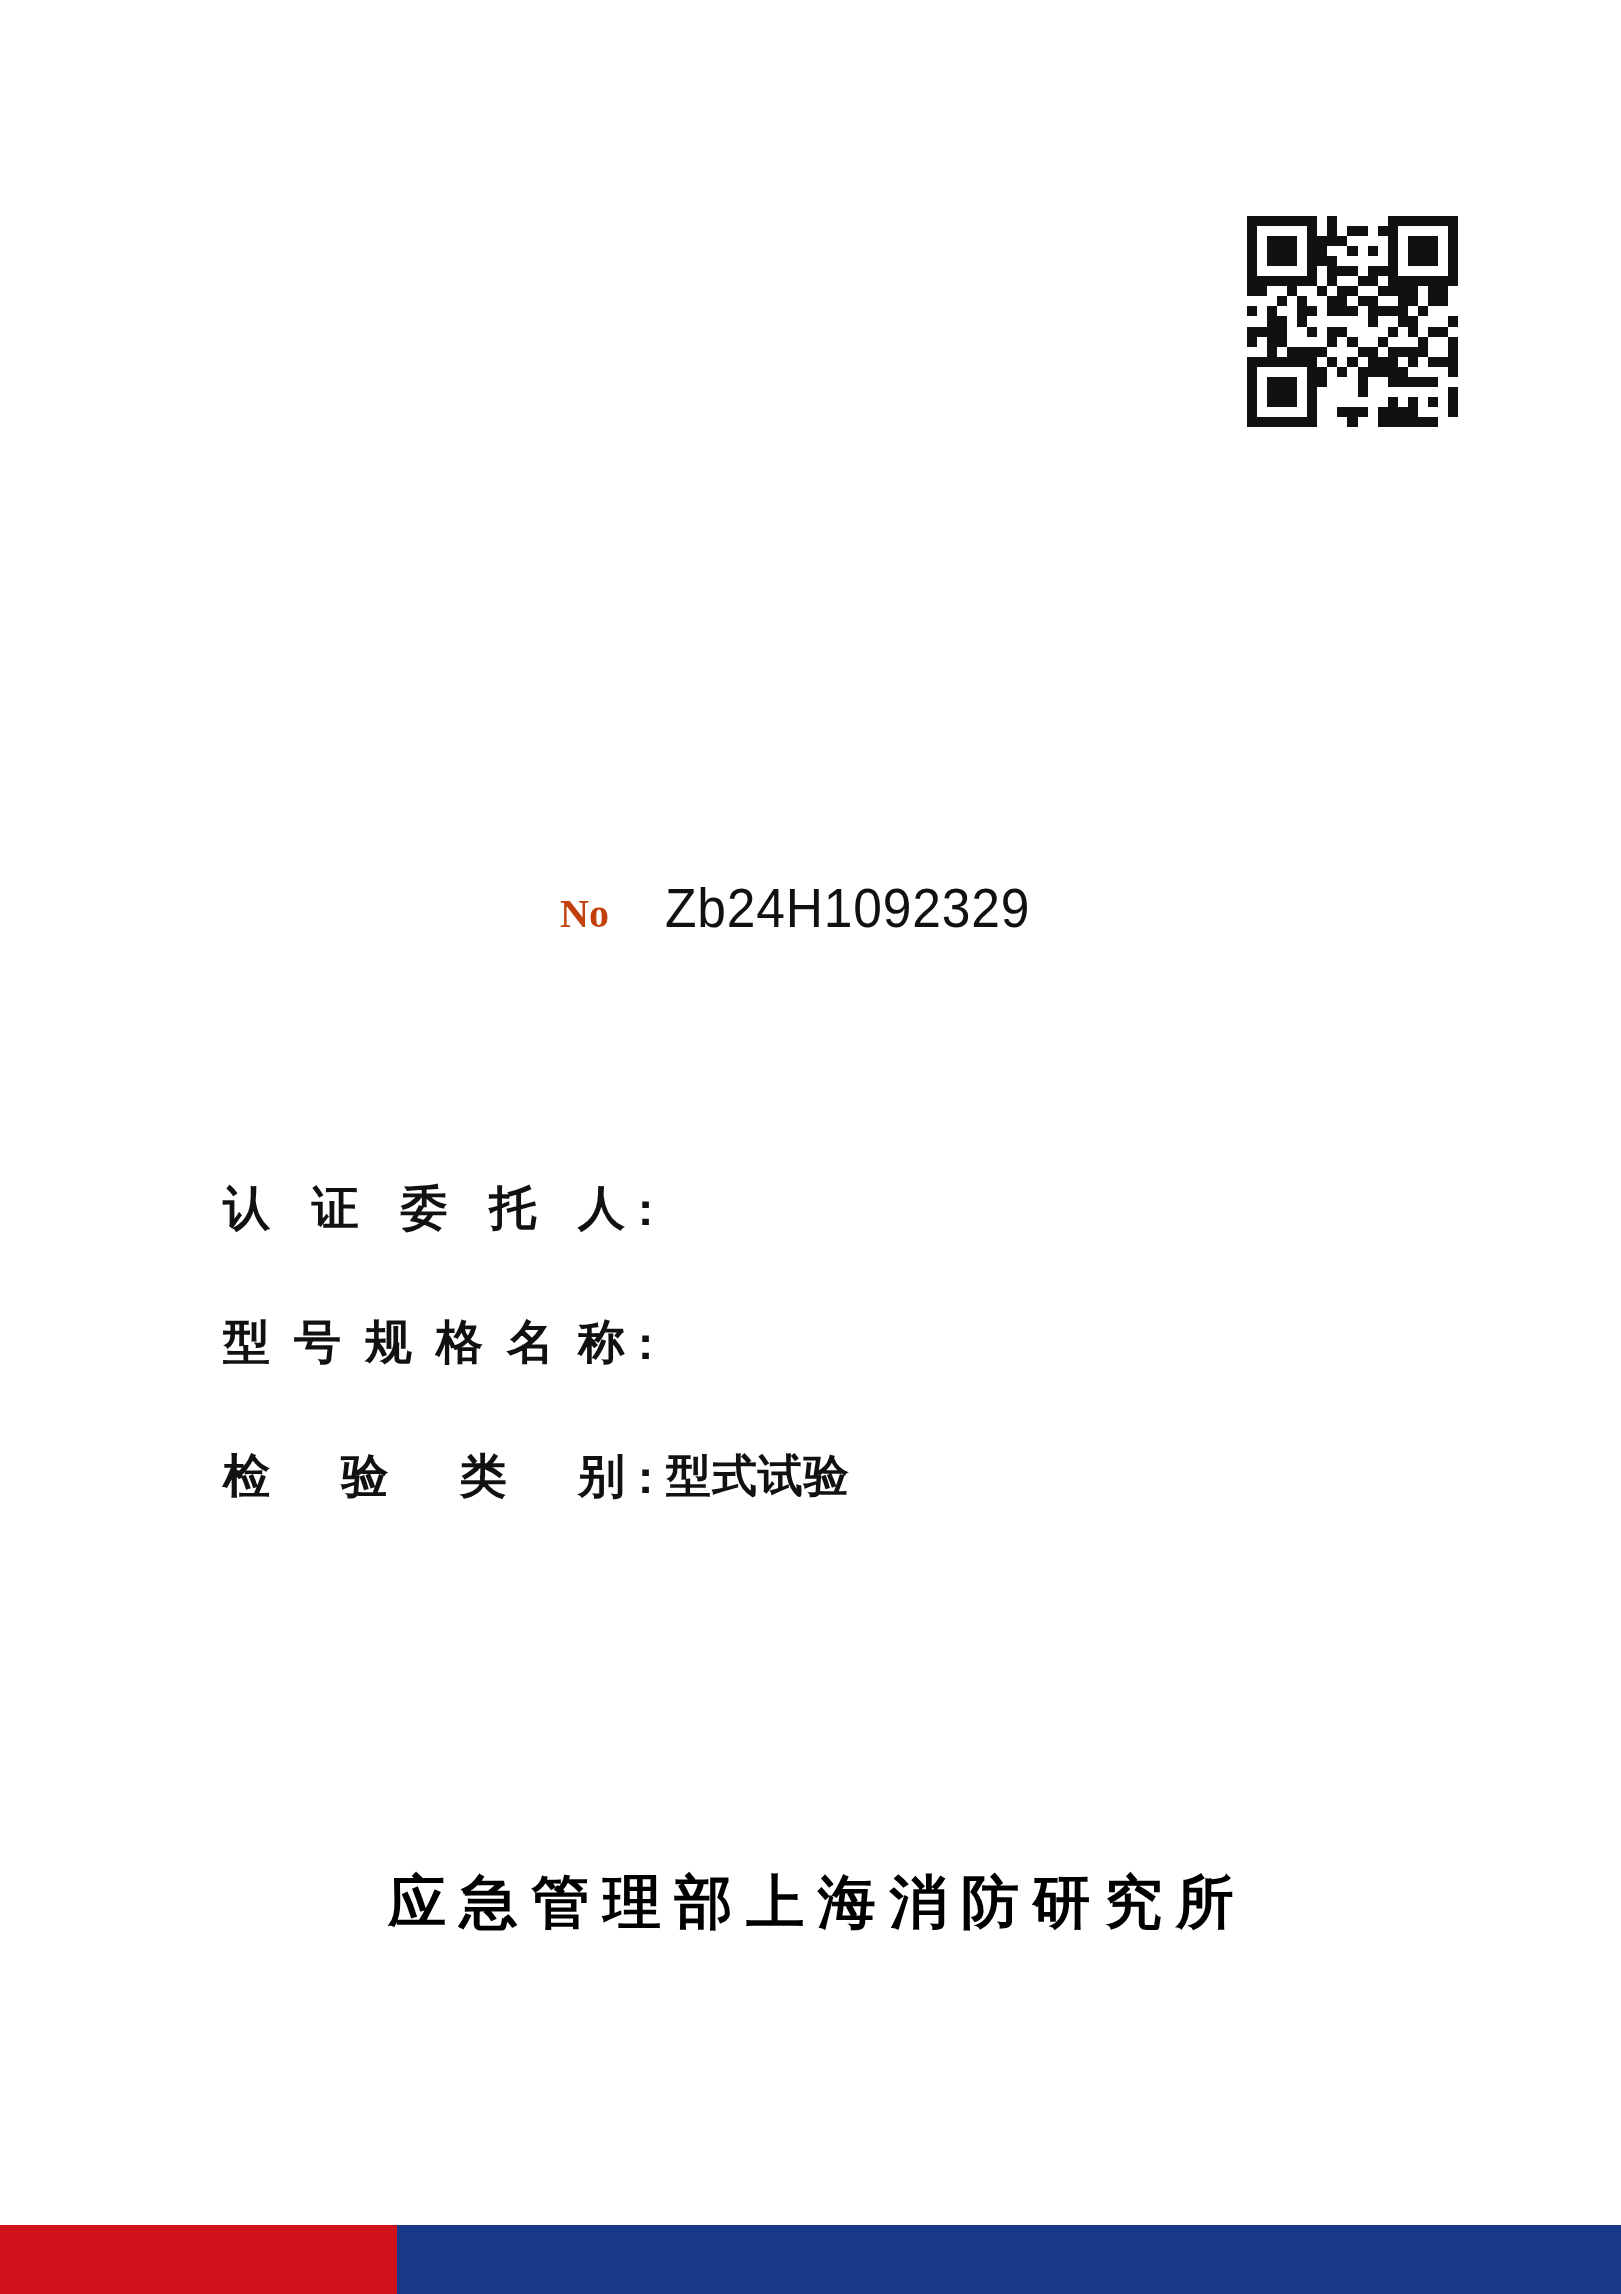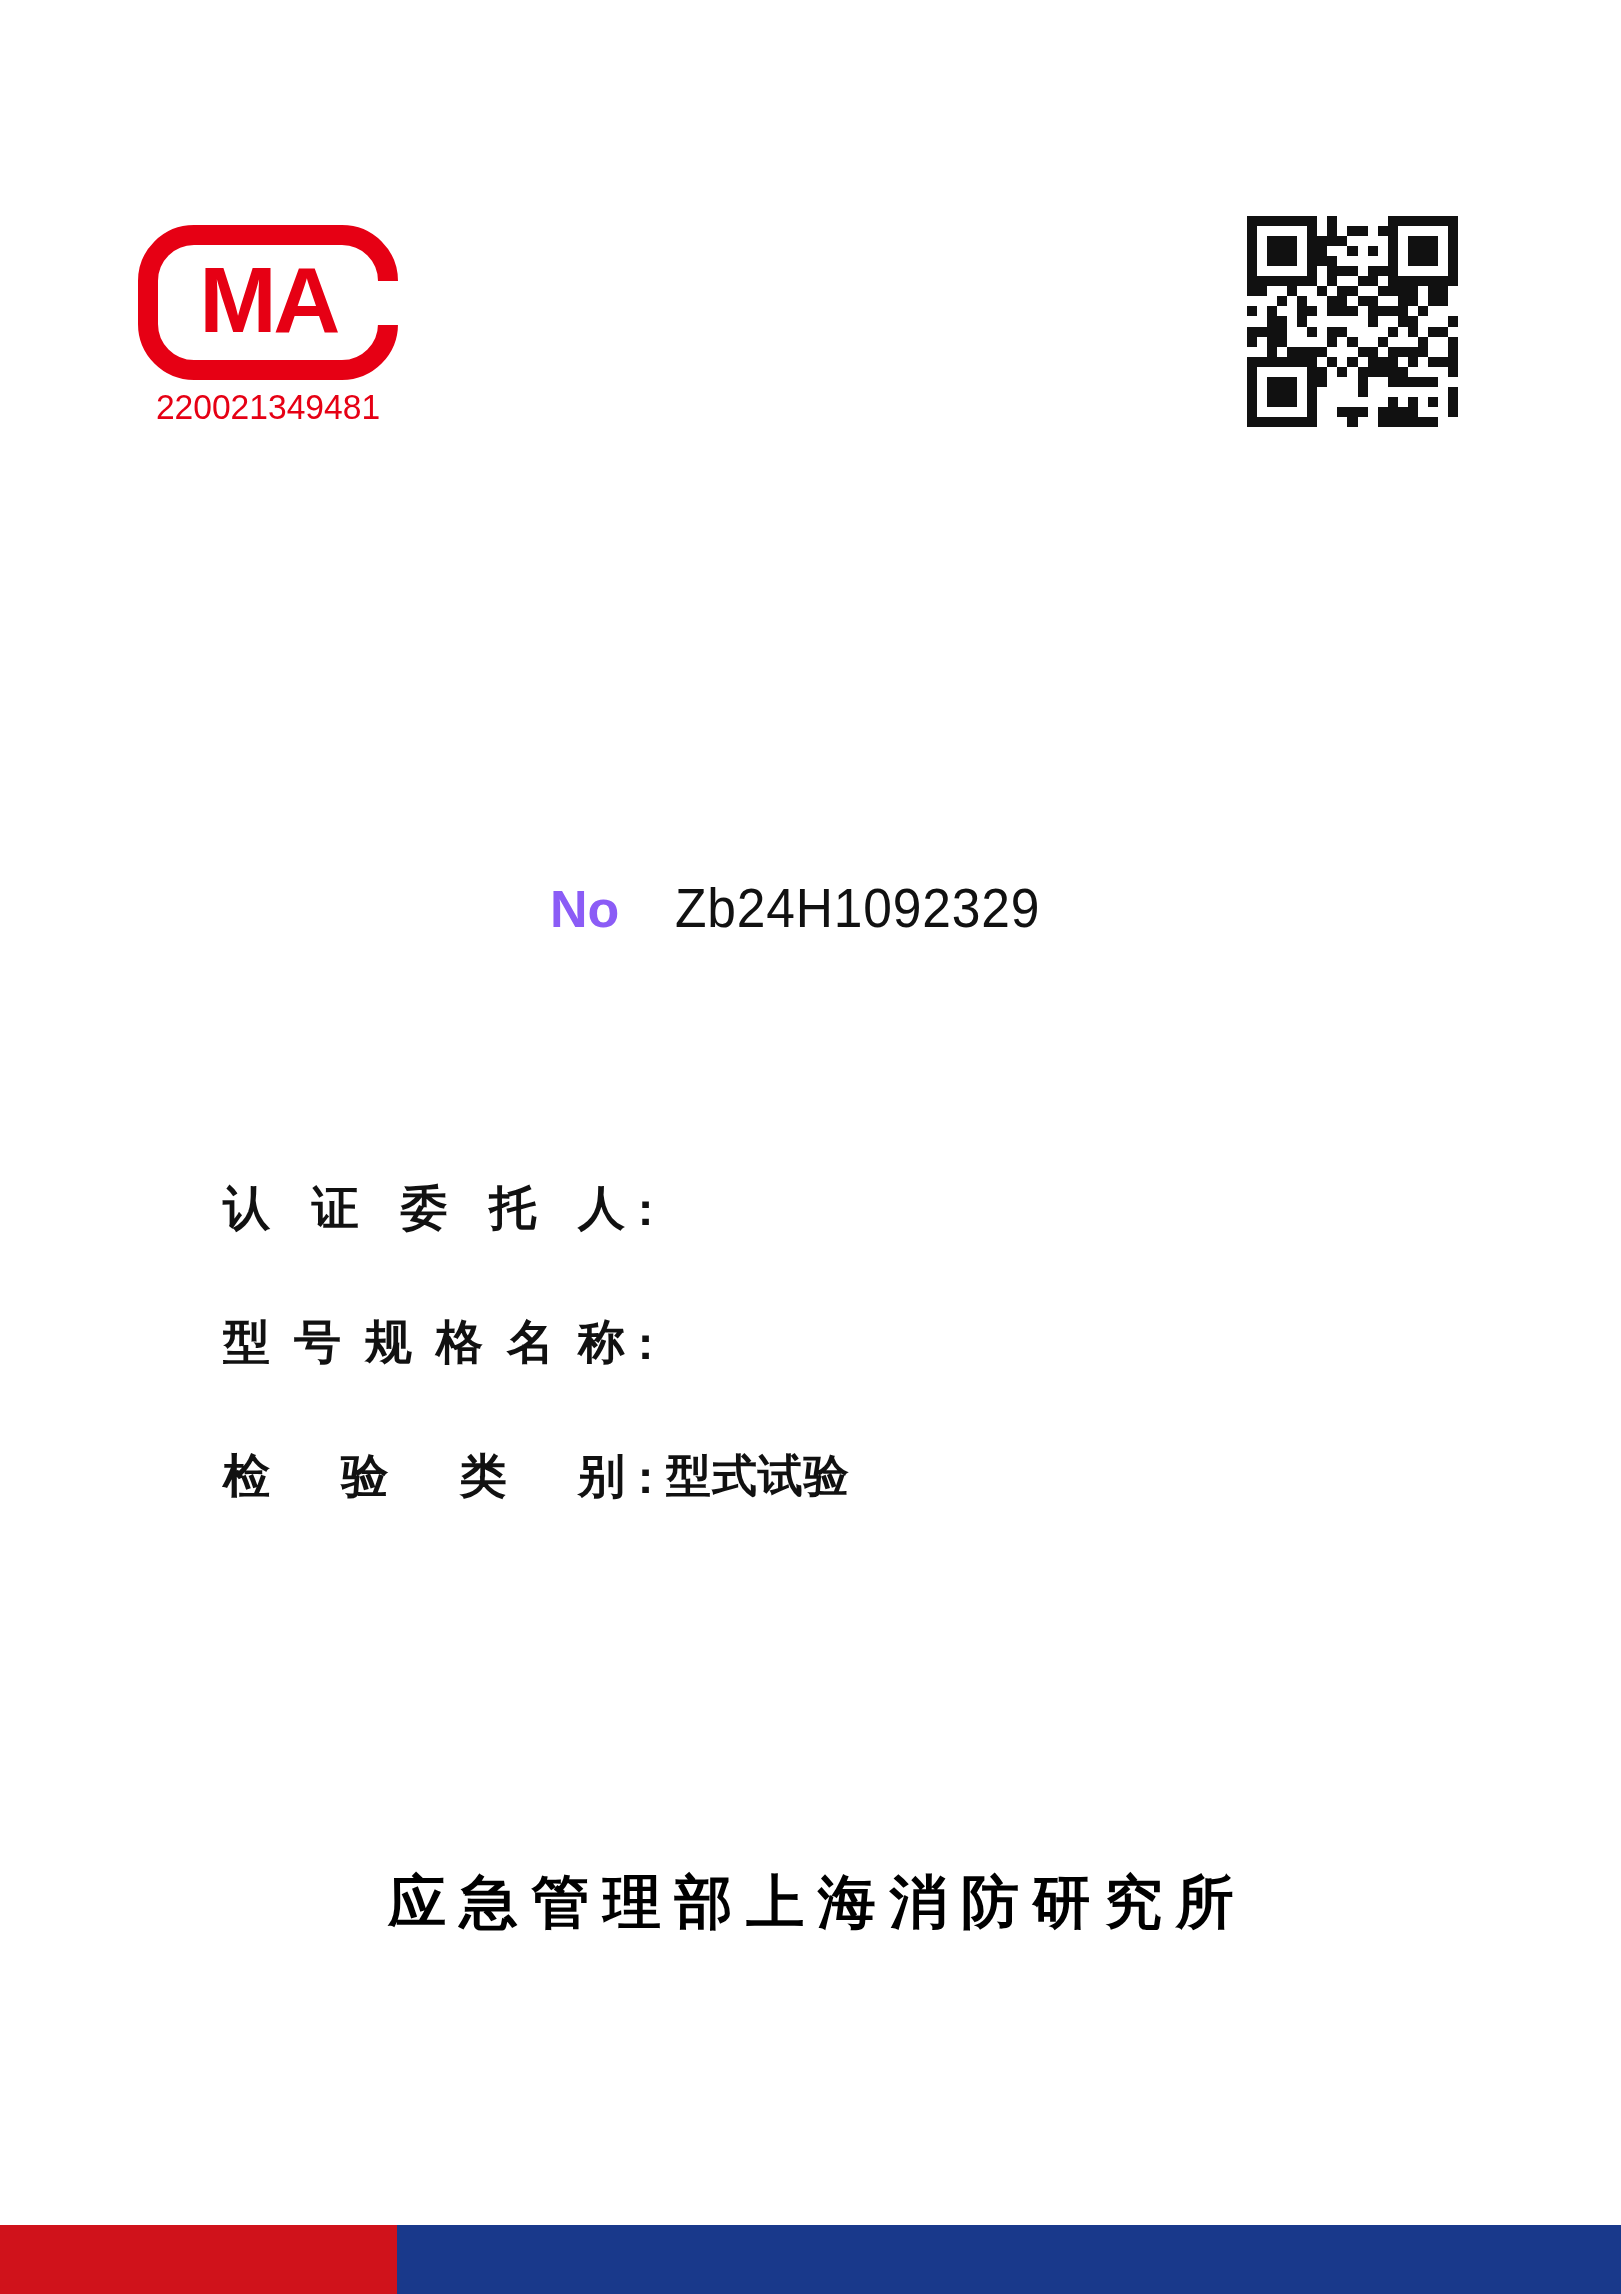--- a/index.html
+++ b/index.html
@@ -38,21 +38,21 @@
   .qr div{background:#111;}
   
   .title-row{position:absolute;left:0;top:589px;width:100%;text-align:center;}
   .title{
     font-family:"DejaVu Serif","Liberation Serif",serif;font-weight:700;color:#000;
     font-size:156px;line-height:1;letter-spacing:120px;margin-right:-120px;white-space:nowrap;
   }
   
   .no-row{position:absolute;left:0;top:875px;width:100%;
     display:flex;justify-content:center;align-items:baseline;gap:56px;}
-  .no-label{font-size:52px;font-weight:800;color:#8b5cf6;}
+  .no-label{font-size:40px;font-weight:800;color:#c2410c;font-family:Liberation Serif, serif;}
   .no-value{font-size:56px;font-weight:500;color:#111;letter-spacing:0.9px;
     transform:scaleX(0.92);transform-origin:left center;}
   
   .fields{position:absolute;left:223px;top:1180px;}
   .field-row{display:flex;align-items:center;height:56px;margin-bottom:78px;white-space:nowrap;}
   .field-label{width:402px;font-size:47px;font-weight:700;color:#111;
     display:flex;justify-content:space-between;}
   .field-colon{font-size:47px;font-weight:700;margin:0 12.7px 0 12.7px;color:#111;}
   .field-value{font-size:45px;font-weight:600;color:#111;letter-spacing:0.9px;}
   
@@ -64,27 +64,20 @@
   .bar-red{width:397px;background:var(--bar-red,#D0121B);}
   .bar-blue{flex:1;background:var(--bar-blue,#19398B);}
 </style>
 </head>
 <body>
 
 <div class="page">
 
   <div class="badges">
 
-    <div class="cma-wrap">
-      <div class="cma-logo">
-        <span class="cma-letters">MA</span>
-        <span class="cma-notch"></span>
-      </div>
-      <div class="cma-number">220021349481</div>
-    </div>
 
 
 
 
     <div class="qr">
         <div style="grid-area: 1 / 1;"></div>
         <div style="grid-area: 1 / 2;"></div>
         <div style="grid-area: 1 / 3;"></div>
         <div style="grid-area: 1 / 4;"></div>
         <div style="grid-area: 1 / 5;"></div>

